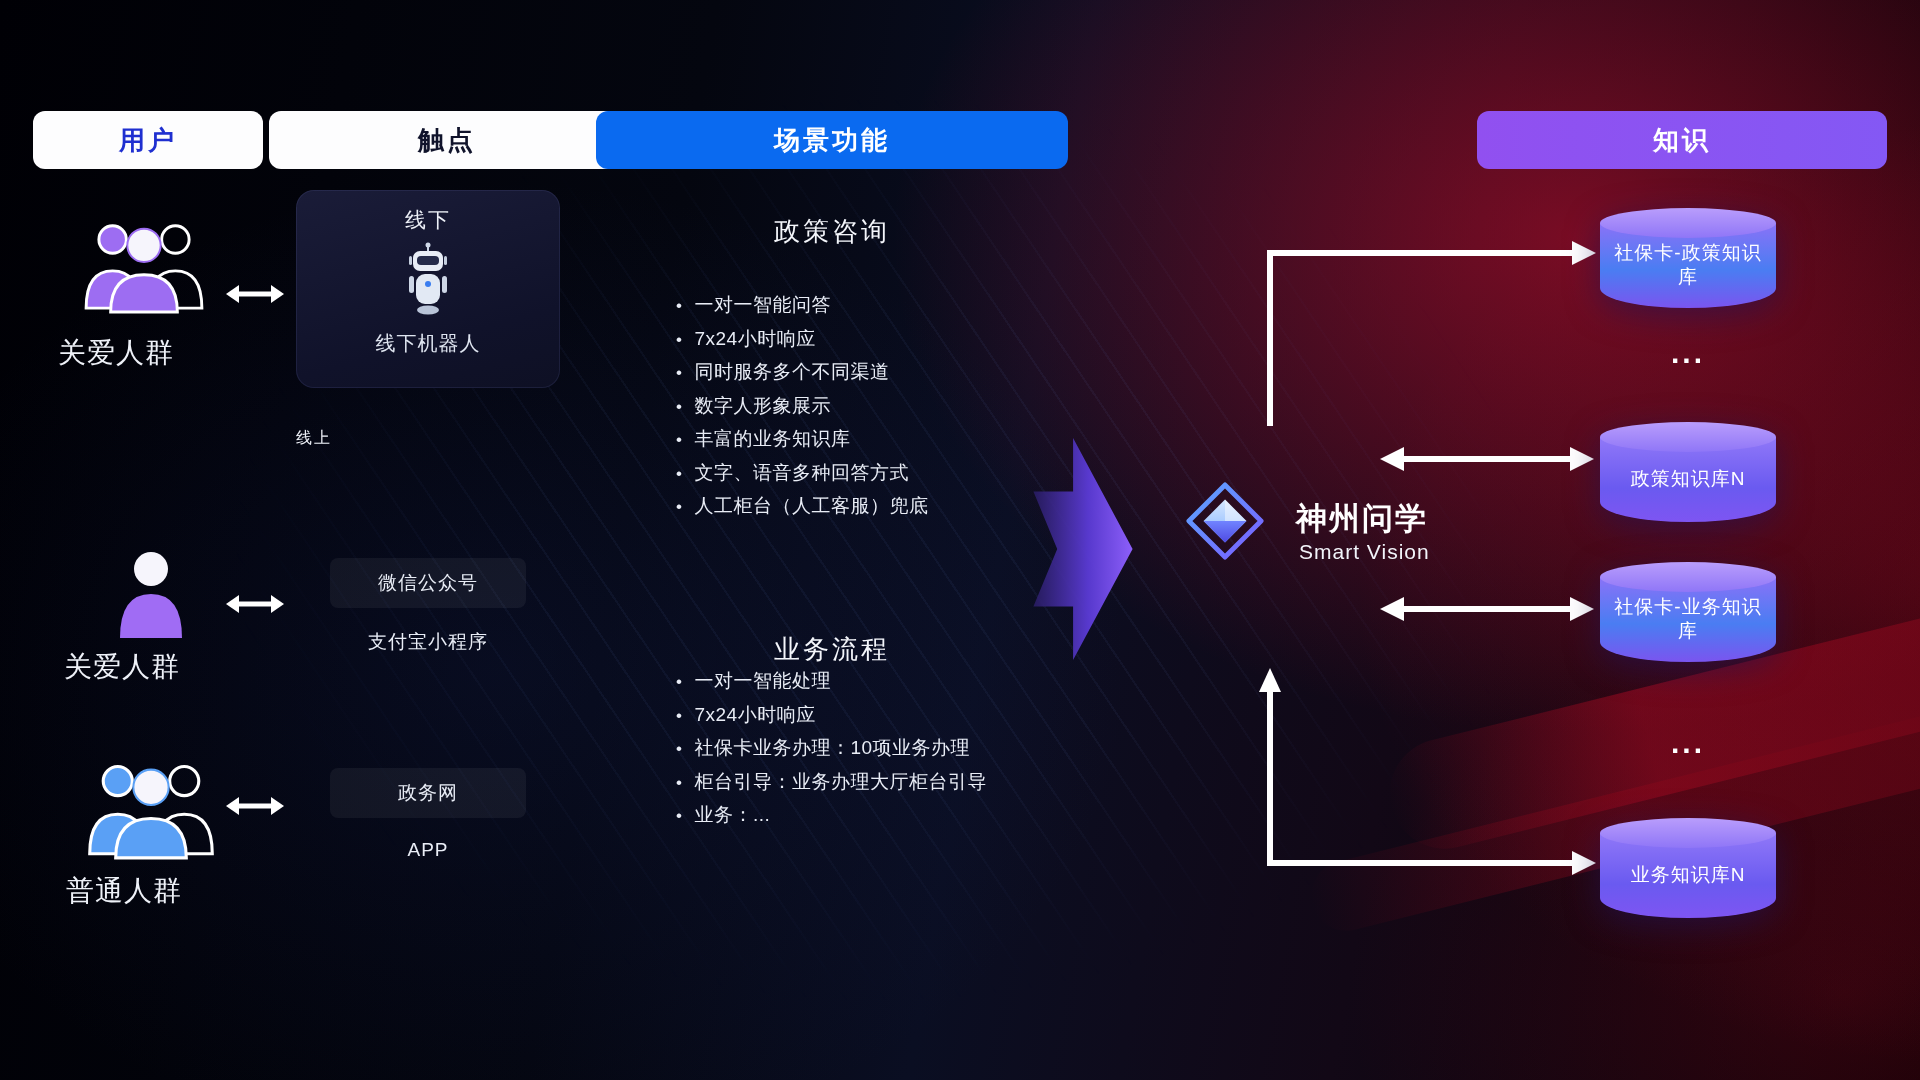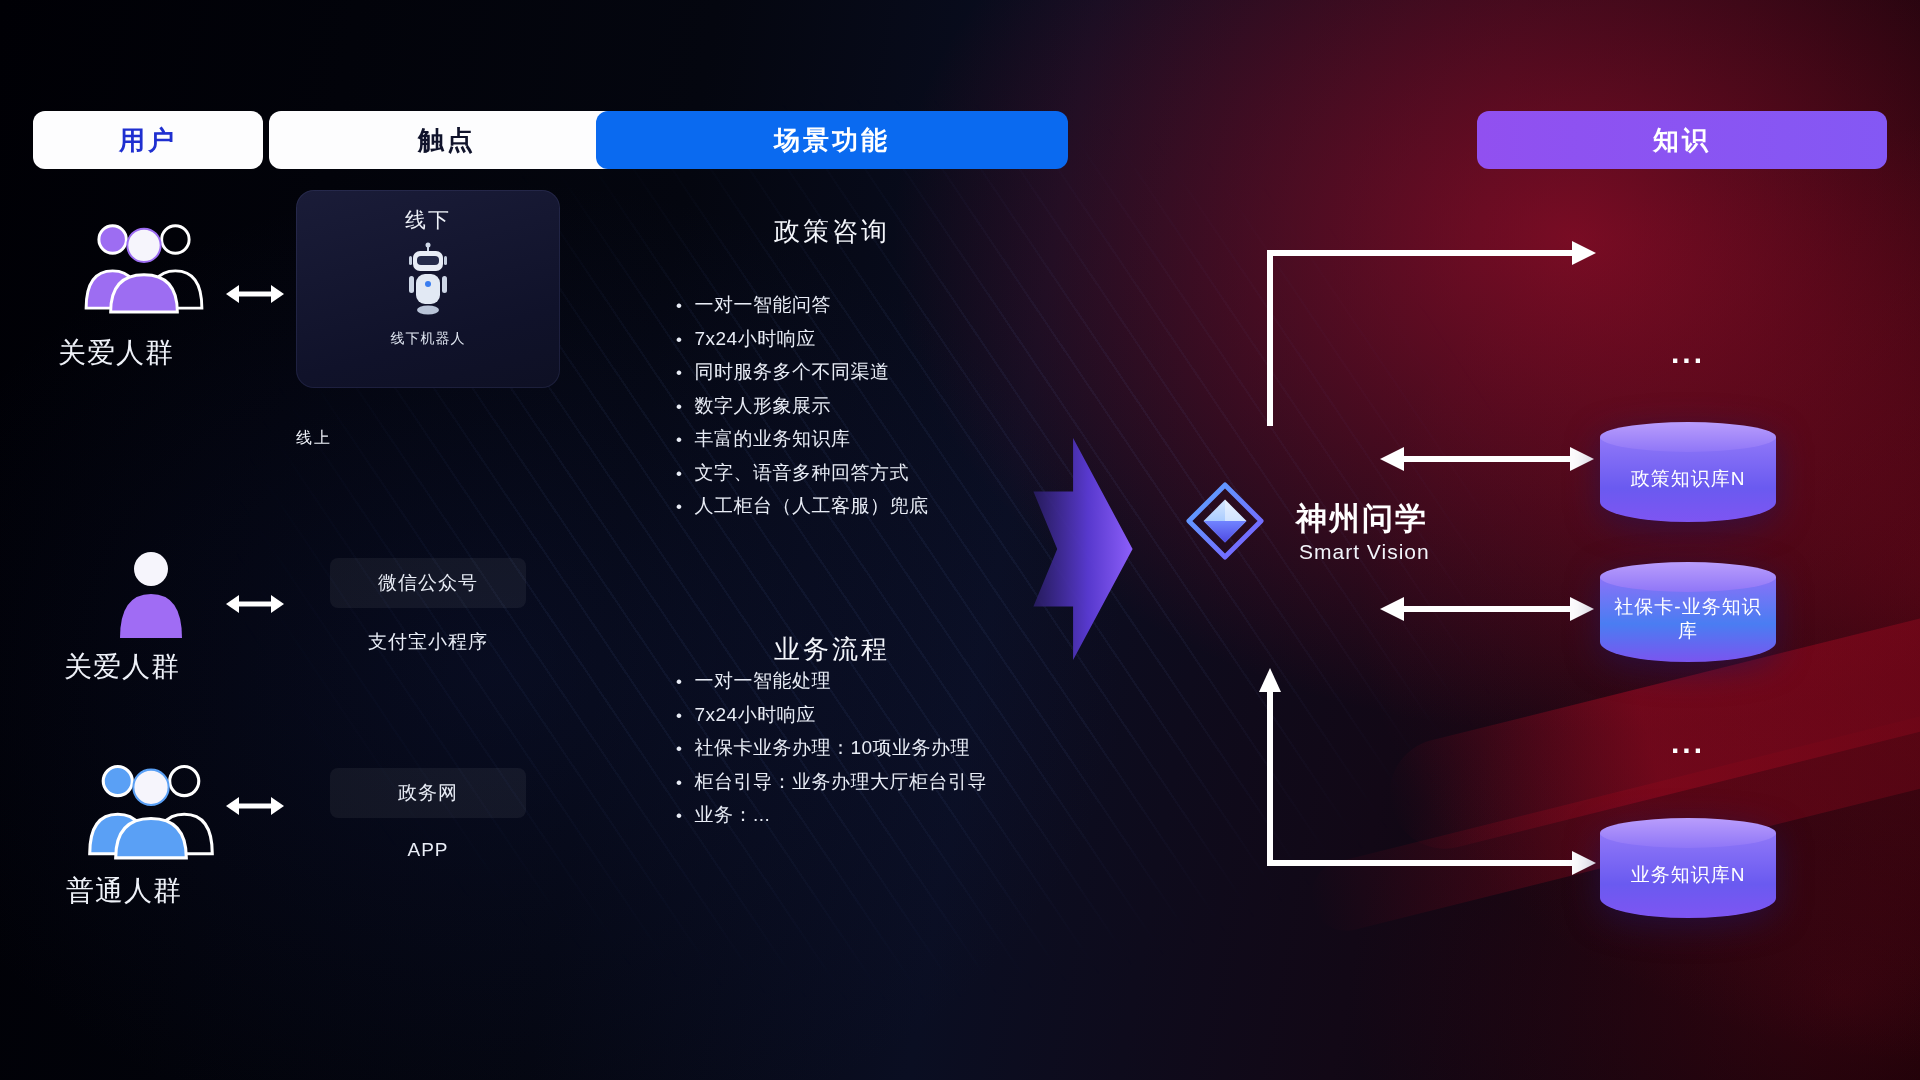--- a/index.html
+++ b/index.html
@@ -31,21 +31,21 @@
   .hdr-scene{left:596px;width:472px;background:#0a6af0;color:#fff;}
   .hdr-model{left:1073px;width:398px;background:linear-gradient(90deg,#a04df0,#9a55f2);color:#fff;}
   .hdr-know{left:1477px;width:410px;background:linear-gradient(90deg,#9150f0,#8458f4);color:#fff;}
 
   .ulabel{position:absolute;text-align:left;font-size:28px;color:#eef1f8;letter-spacing:1px;}
 
   .tp-panel{position:absolute;left:296px;top:190px;width:264px;height:198px;border-radius:18px;
     background:linear-gradient(165deg,#1a1c38,#10122a 70%,#0e1024);box-shadow:0 0 0 1px rgba(130,140,220,.12) inset;
     display:flex;flex-direction:column;align-items:center;}
   .tp-title{font-size:21px;color:#eef1f8;letter-spacing:2px;}
-  .tp-device{font-size:14px;color:#dfe5f0;letter-spacing:1px;}
+  .tp-device{font-size:20px;color:#dfe5f0;letter-spacing:1px;}
   .chan{position:absolute;left:330px;width:196px;display:flex;align-items:center;justify-content:center;
     font-size:19px;color:#e9edf6;letter-spacing:1px;}
   .chan-box{background:rgba(255,255,255,.055);border-radius:8px;}
 
   .sec-title{position:absolute;left:596px;width:472px;text-align:center;font-size:26px;color:#f4f6fb;letter-spacing:3px;}
   .bullets{position:absolute;left:676px;}
   .bullet{display:flex;align-items:baseline;font-size:19px;color:#e9edf6;line-height:32.5px;letter-spacing:.5px;}
   .bullet::before{content:"•";margin-right:12px;font-size:17px;}
 
   .brand-name{position:absolute;left:1296px;top:498px;font-size:31px;font-weight:700;color:#fff;letter-spacing:2px;}
@@ -225,20 +225,25 @@
       <polygon points="1572,241 1596,253 1572,265"></polygon>
       <polygon points="1404,447 1380,459 1404,471"></polygon>
       <polygon points="1570,447 1594,459 1570,471"></polygon>
       <polygon points="1404,597 1380,609 1404,621"></polygon>
       <polygon points="1570,597 1594,609 1570,621"></polygon>
       <polygon points="1259,692 1270,668 1281,692"></polygon>
       <polygon points="1572,851 1596,863 1572,875"></polygon>
     </g>
   </svg>
 
+  <div class="db db-a" style="top:208px;">
+    <div class="top"></div>
+    <div class="bod"></div>
+    <div class="label">社保卡-政策知识库</div>
+  </div>
   <div class="dots" style="top:336px;">...</div>
   <div class="db db-b" style="top:422px;">
     <div class="top"></div>
     <div class="bod"></div>
     <div class="label">政策知识库N</div>
   </div>
   <div class="db db-a" style="top:562px;">
     <div class="top"></div>
     <div class="bod"></div>
     <div class="label">社保卡-业务知识库</div>

